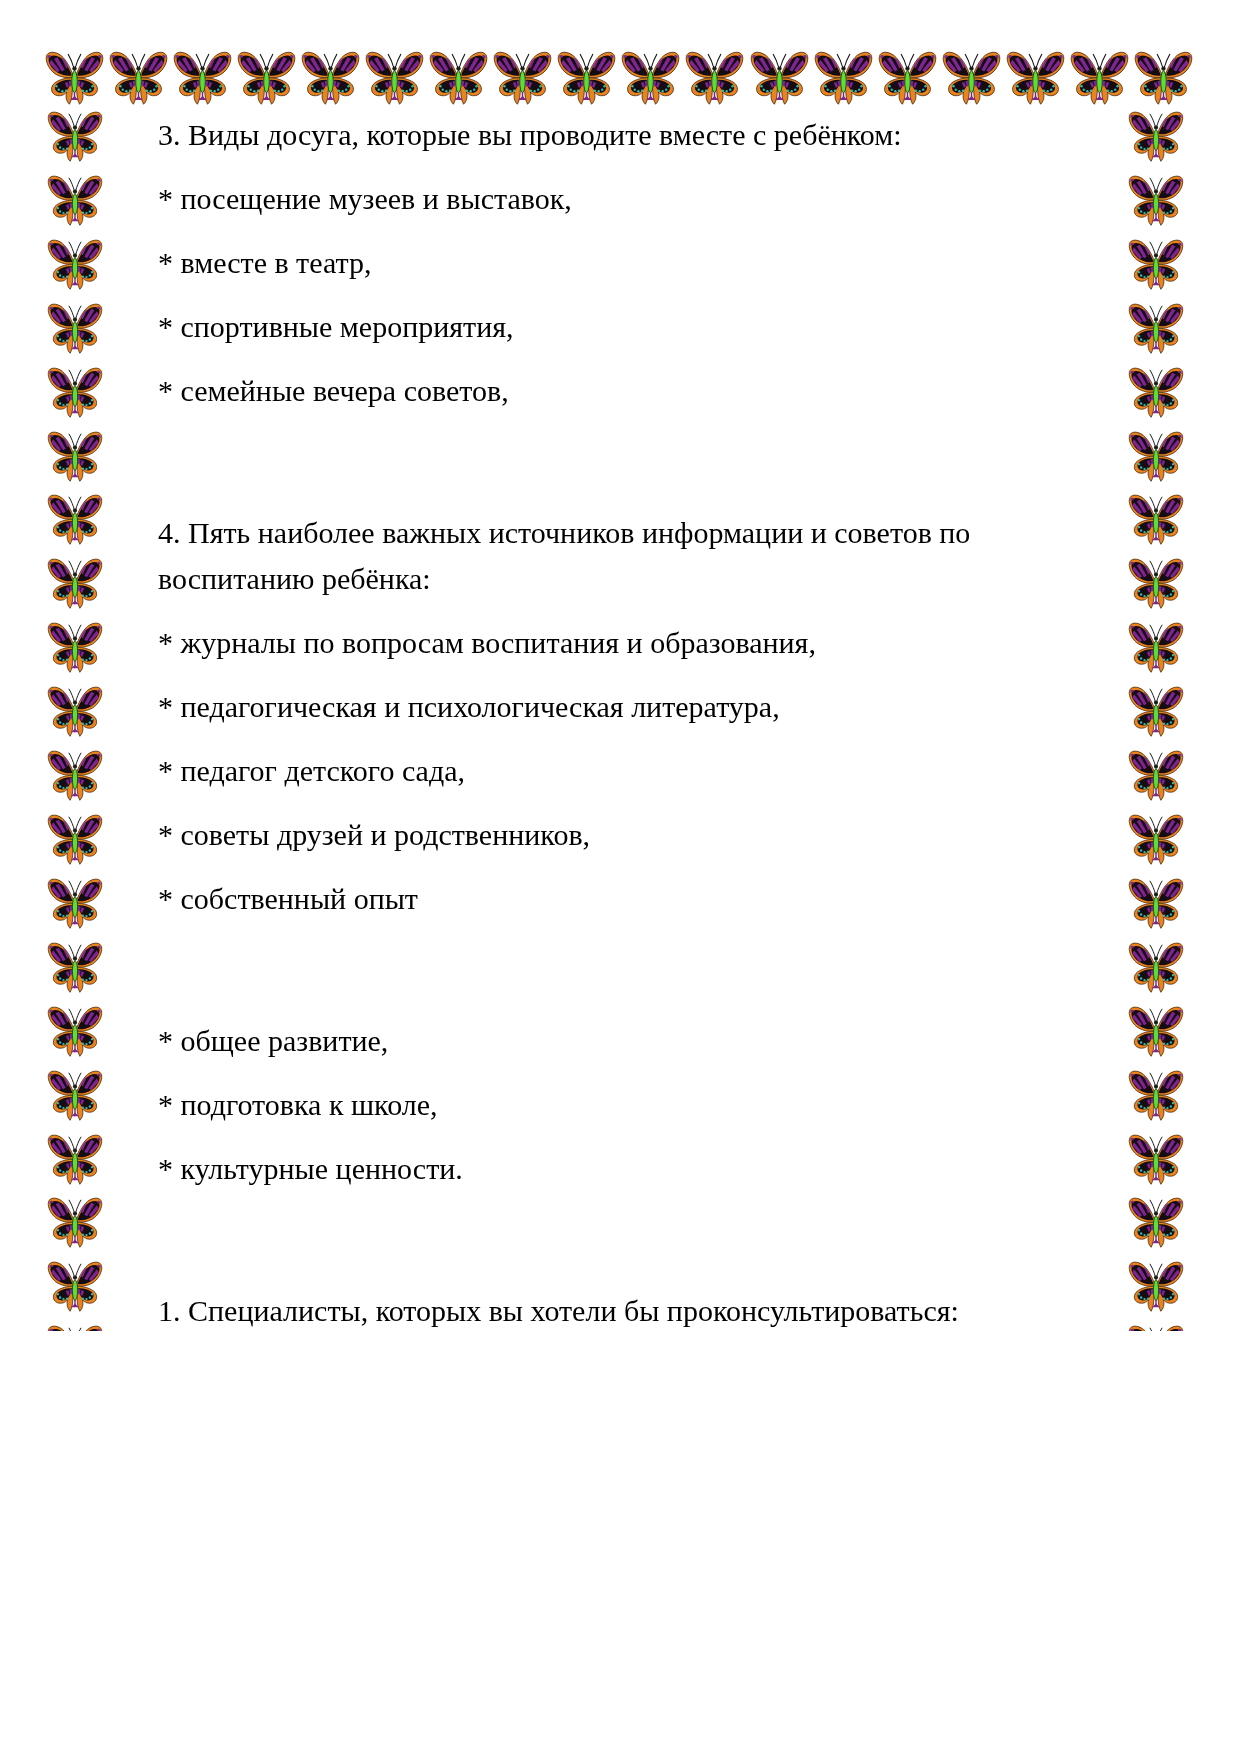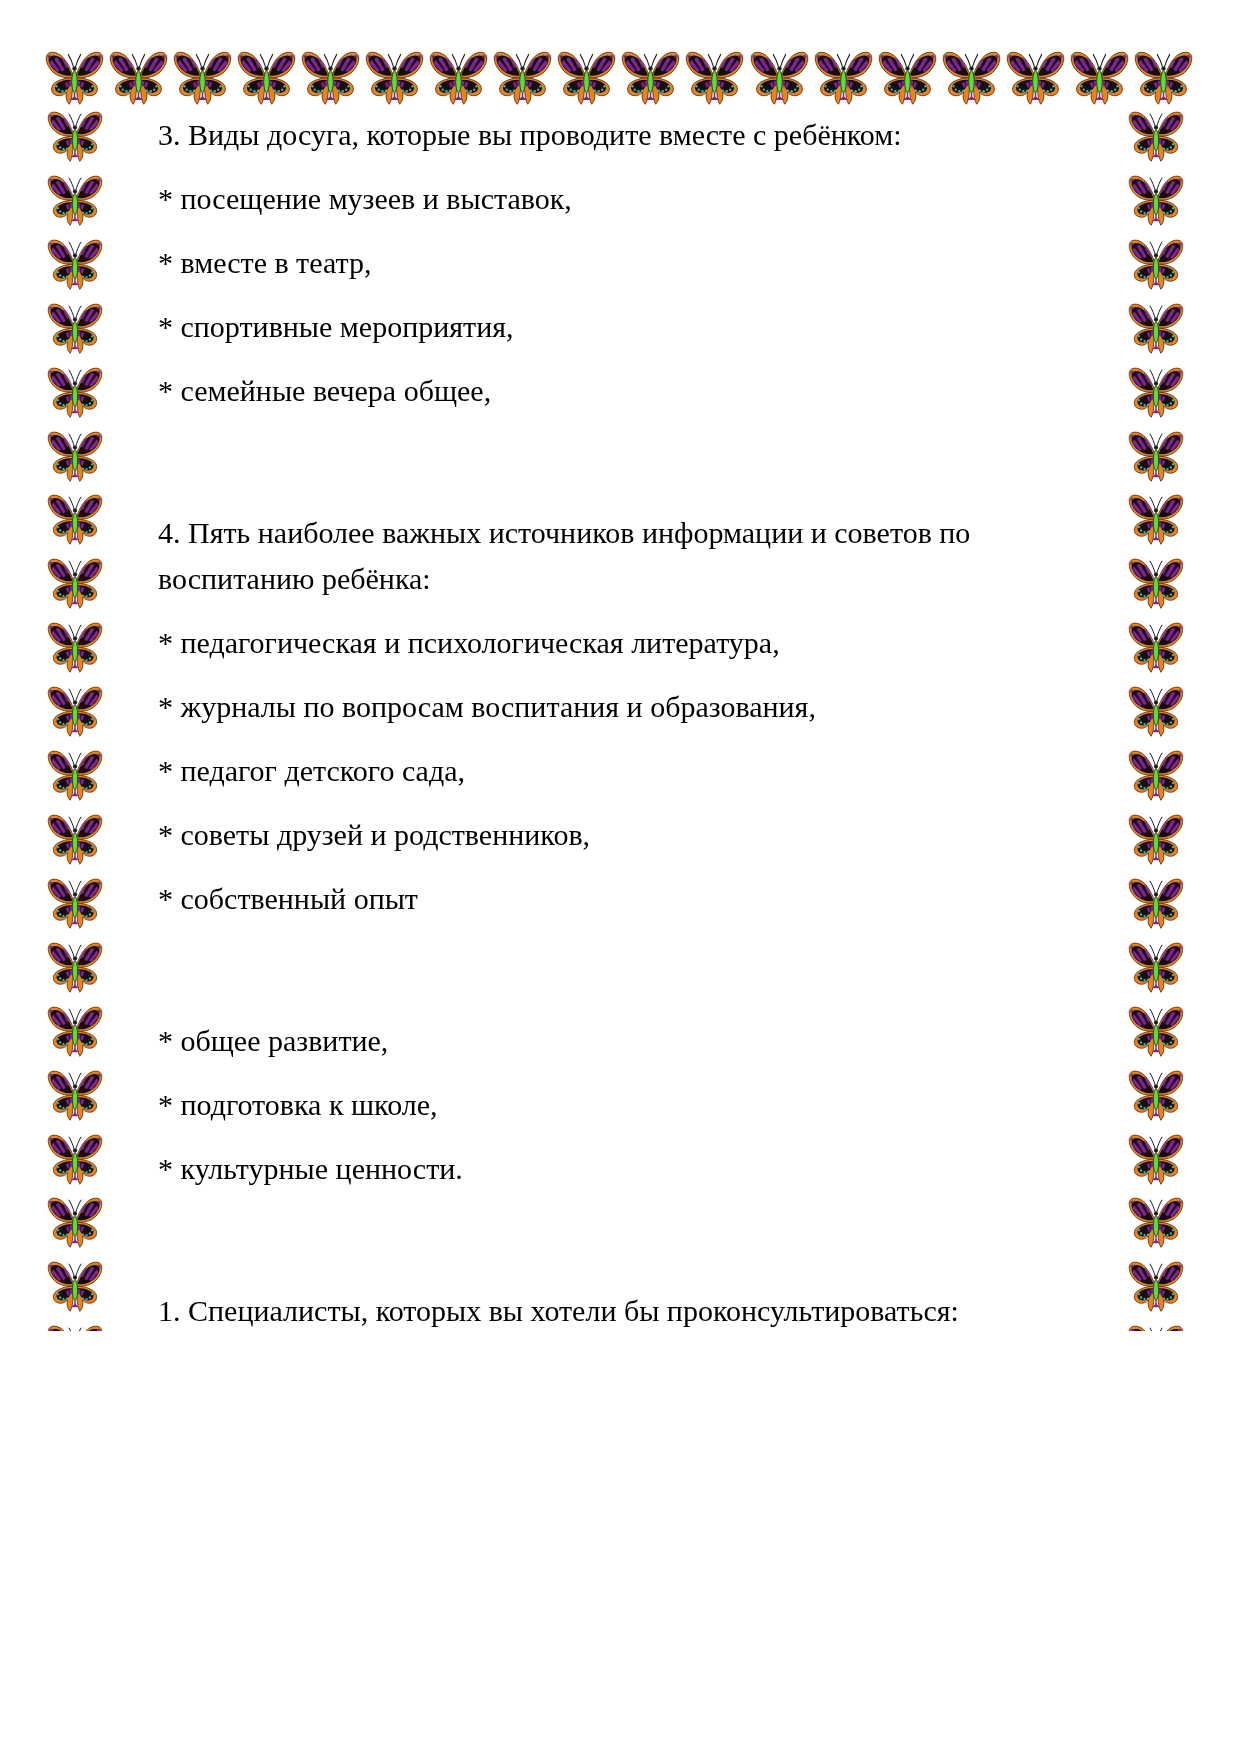--- a/index.html
+++ b/index.html
@@ -345,30 +345,30 @@
   <main class="content">
   <section class="section">
     <p class="heading">3. Виды досуга, которые вы проводите вместе с ребёнком:</p>
 
   <p class="item">* посещение музеев и выставок,</p>
 
   <p class="item">* вместе в театр,</p>
 
   <p class="item">* спортивные мероприятия,</p>
 
-  <p class="item">* семейные вечера общее,</p>
+  <p class="item">* семейные вечера советов,</p>
 
 </section>
 
   <section class="section">
     <p class="heading">4. Пять наиболее важных источников информации и советов по воспитанию ребёнка:</p>
 
+  <p class="item">* журналы по вопросам воспитания и образования,</p>
+
   <p class="item">* педагогическая и психологическая литература,</p>
-
-  <p class="item">* журналы по вопросам воспитания и образования,</p>
 
   <p class="item">* педагог детского сада,</p>
 
   <p class="item">* советы друзей и родственников,</p>
 
   <p class="item">* собственный опыт</p>
 </section>
 
   <section class="section">
 

